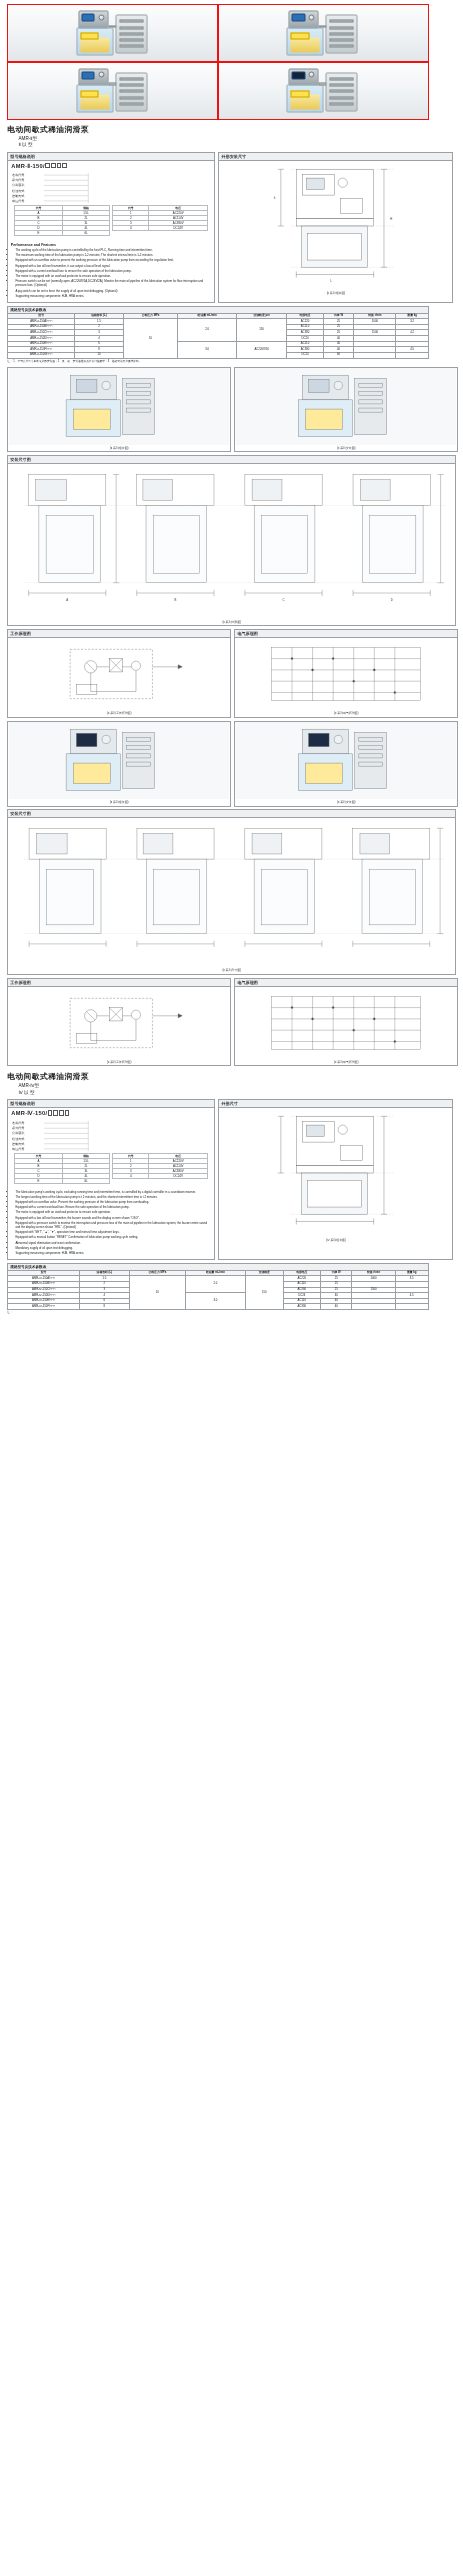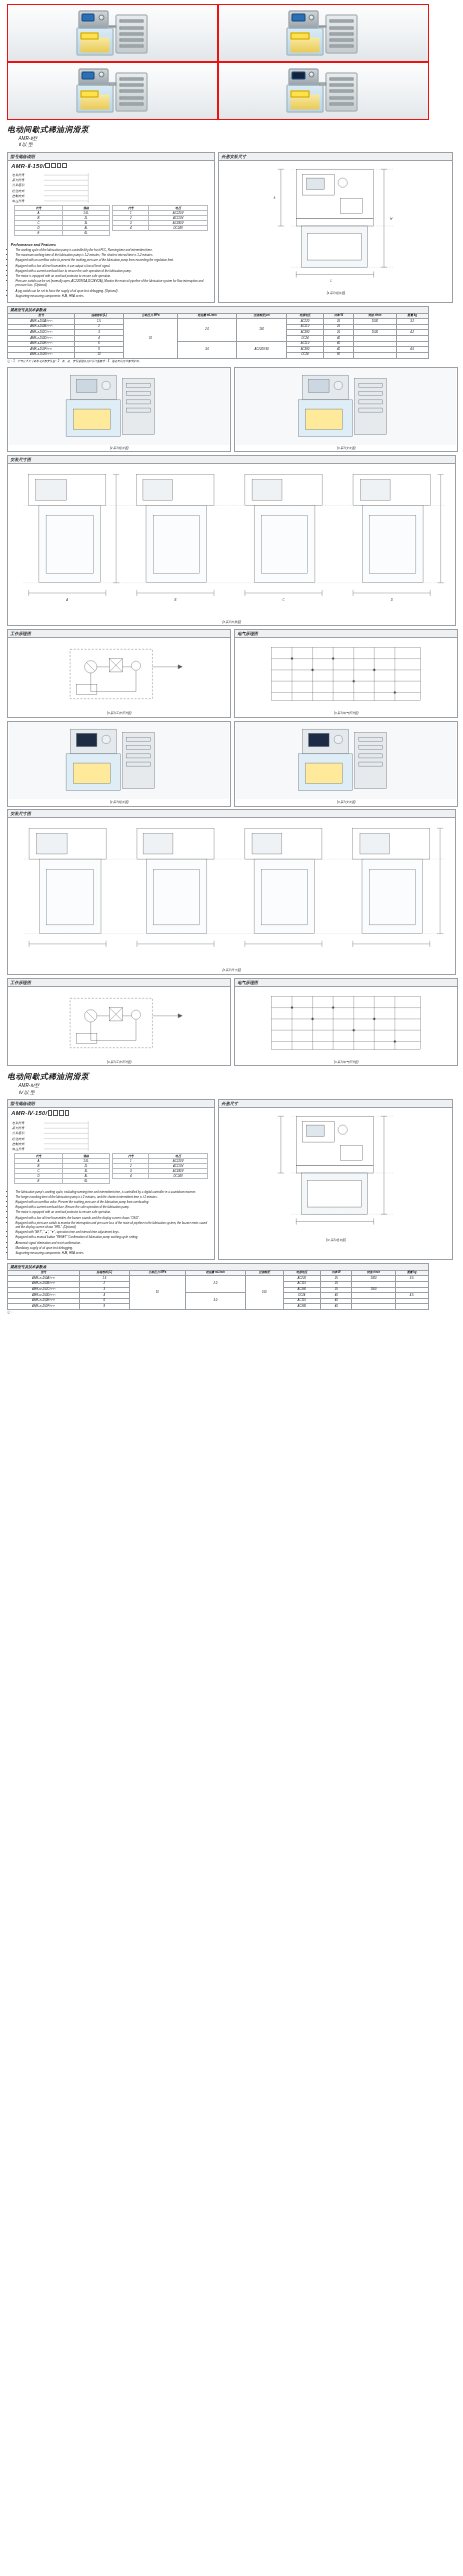--- a/index.html
+++ b/index.html
@@ -3,21 +3,21 @@
 <meta charset="utf-8">
 <style>
   * { box-sizing: border-box; }
   html, body { margin:0; padding:0; }
   body {
     width: 464px;
     background: #ffffff;
     font-family: "Liberation Sans", sans-serif;
     color: #222;
   }
-  .page { width: 436px; position: relative; font-style: italic; }
+  .page { width: 436px; position: relative; }
 
   
   .photo-grid {
     margin: 4.1px 7.2px 5.2px 7.2px;
     border: 1.5px solid #ef1010;
     display: grid;
     grid-template-columns: 1fr 1fr;
     grid-template-rows: 56px 56px;
     gap: 1.5px;
     background: #ef1010;

